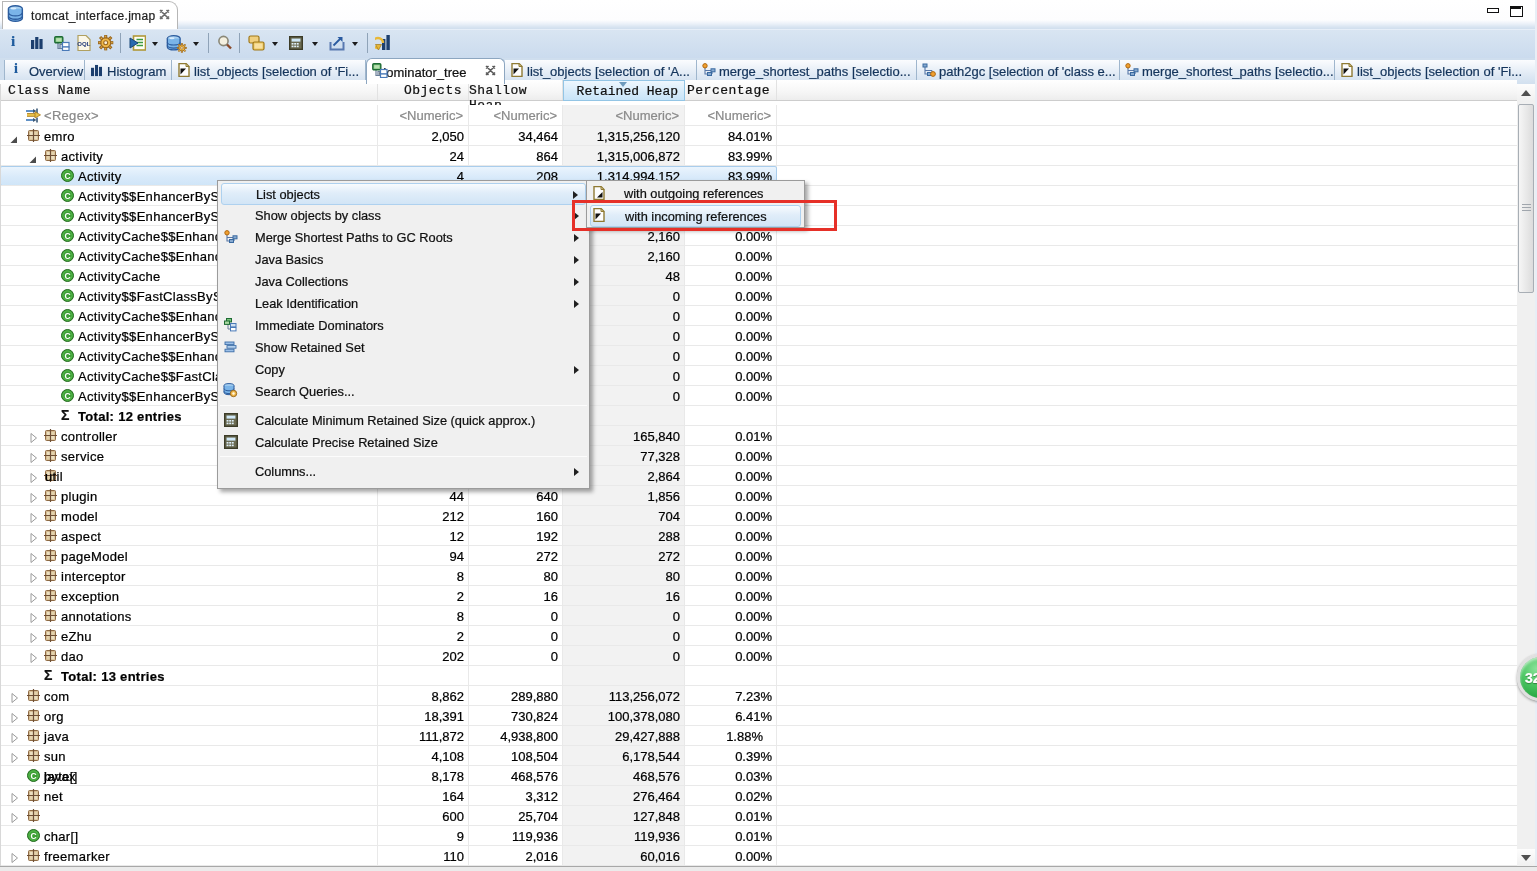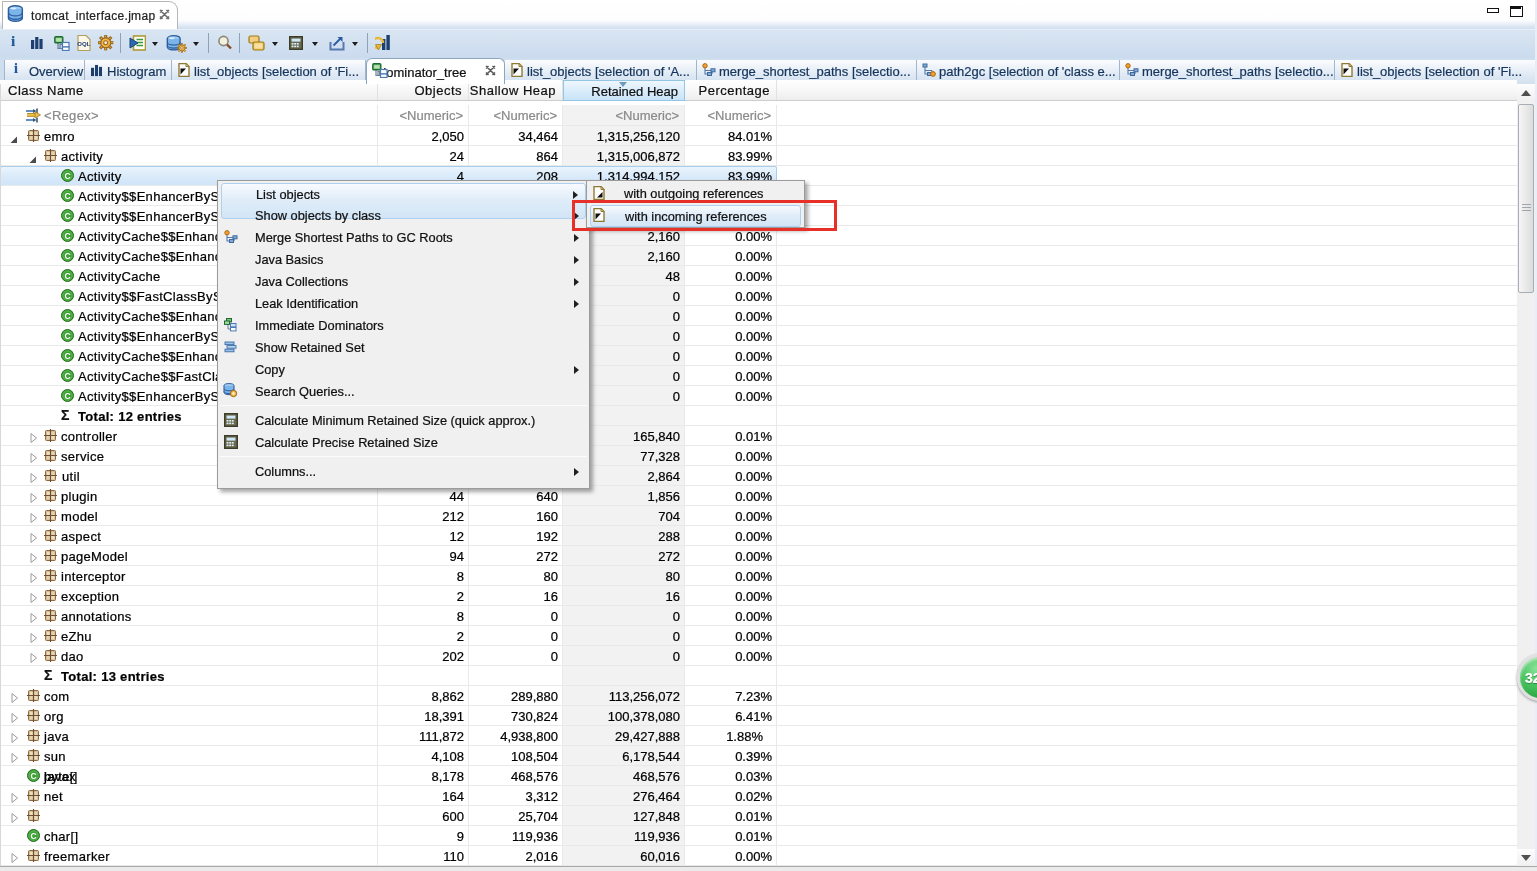--- a/index.html
+++ b/index.html
@@ -21,21 +21,21 @@
 #vtabs{position:absolute;left:0;top:58px;width:1537px;height:26px;background:#cfdeee;}
 .vtab{position:absolute;top:60px;height:24px;background:linear-gradient(#fbfcfe,#dce7f3 70%,#d2e0ef);
 border-right:1px solid #9fb6cd;color:#15355c;overflow:hidden;white-space:nowrap;}
 .vtab .txt{position:absolute;top:4px;font-size:13px;}
 .vtab.first{border-left:1px solid #9fb6cd;}
 #atab{position:absolute;top:58px;height:26px;background:#fff;border:1px solid #8da6c0;
 border-bottom:none;border-radius:6px 6px 0 0;color:#111;z-index:3;}
 #atab .txt{position:absolute;top:6px;font-size:13px;color:#111;}
 
 #hdr{position:absolute;left:0;top:80px;width:1517px;height:21px;
-background:linear-gradient(#ffffff,#f6f6f6 60%,#ededed);border-bottom:1px solid #cdcdcd;}
+background:linear-gradient(#ffffff,#f6f6f6 60%,#ededed);border-bottom:1px solid #cdcdcd;font-family:Liberation Mono, monospace;}
 .hcell{position:absolute;top:0;height:20px;border-right:1px solid #e2e2e2;}
 .hlbl{position:absolute;top:3px;font-size:13px;color:#111;letter-spacing:0.5px;}
 
 #body{position:absolute;left:0;top:105px;width:1517px;height:761px;background:#fff;overflow:hidden;}
 .row{position:absolute;left:0;width:1517px;height:20px;}
 .gridh{position:absolute;left:0;width:1517px;height:1px;background:#e9e9e9;}
 .gridv{position:absolute;top:0;width:1px;background:#e9e9e9;height:761px;}
 .cell{position:absolute;top:3px;font-size:13px;color:#000;text-align:right;}
 .lab{position:absolute;top:3px;font-size:13px;color:#000;white-space:nowrap;letter-spacing:0.3px;}
 .grey{color:#8a8a8a;}
@@ -511,21 +511,21 @@
           <polygon points="2,0.5 7.5,5 2,9.5" fill="#fefefe" stroke="#9a9a9a"></polygon>
         </svg></div>
       <div class="ab" style="left:44px;top:364px"><svg width="13" height="13" viewBox="0 0 13 13" style="">
           <rect x="1.5" y="1.5" width="10" height="10" rx="1" fill="#d6bc92" stroke="#8f6b45"></rect>
           <rect x="3" y="3" width="3.4" height="3.4" fill="#ecdfc0"></rect>
           <rect x="7" y="3" width="3.4" height="3.4" fill="#e4d2ac"></rect>
           <rect x="3" y="7" width="3.4" height="3.4" fill="#e4d2ac"></rect>
           <rect x="7" y="7" width="3.4" height="3.4" fill="#ecdfc0"></rect>
           <path d="M6.5 0 V13 M0 6.5 H13" stroke="#6e4f35" stroke-width="1.2" fill="none"></path>
         </svg></div>
-      <span class="lab ab" style="left:62px;top:364px;">util</span>
+      <span class="lab ab" style="left:45px;top:364px;">util</span>
       <span class="cell ab" style="top:364px;left:378px;width:86px">44</span>
       <span class="cell ab" style="top:364px;left:469px;width:89px">528</span>
       <span class="cell ab" style="top:364px;left:563px;width:117px">2,864</span>
       <span class="cell ab" style="top:364px;left:685px;width:87px">0.00%</span>
       <div class="gridh" style="top:380px"></div>
       <div class="ab" style="left:29px;top:386px"><svg width="9" height="10" viewBox="0 0 9 10" style="">
           <polygon points="2,0.5 7.5,5 2,9.5" fill="#fefefe" stroke="#9a9a9a"></polygon>
         </svg></div>
       <div class="ab" style="left:44px;top:384px"><svg width="13" height="13" viewBox="0 0 13 13" style="">
           <rect x="1.5" y="1.5" width="10" height="10" rx="1" fill="#d6bc92" stroke="#8f6b45"></rect>
@@ -830,21 +830,21 @@
         <div class="arr" style="left:4px;top:6px;border-left:5px solid transparent;border-right:5px solid transparent;border-top:6px solid #505050"></div>
       </div>
       <div class="sthumb" style="top:20px;height:189px">
         <div style="position:absolute;left:3px;top:99px;width:9px;height:1px;background:#a0a6ad;box-shadow:0 3px 0 #a0a6ad,0 6px 0 #a0a6ad"></div>
       </div>
     </div>
     <div id="rightedge"></div>
     <div class="ab" style="left:0;top:84px;width:1px;height:782px;background:#d8d8d8"></div>
     <div id="bot"></div>
     <div class="menu" style="left:217px;top:180px;width:373px;height:309px">
-      <div class="mi hilite" style="top:2px;width:365px;height:36px">
+      <div class="mi hilite" style="top:2px;width:365px;height:22px">
         <span class="mtxt">List objects</span>
         <div class="marr"></div>
       </div>
       <div class="mi" style="top:24px;width:365px;height:22px">
         <span class="mtxt">Show objects by class</span>
         <div class="marr"></div>
       </div>
       <div class="mi" style="top:46px;width:365px;height:22px">
         <span class="mtxt">Merge Shortest Paths to GC Roots</span>
         <div class="marr"></div>

